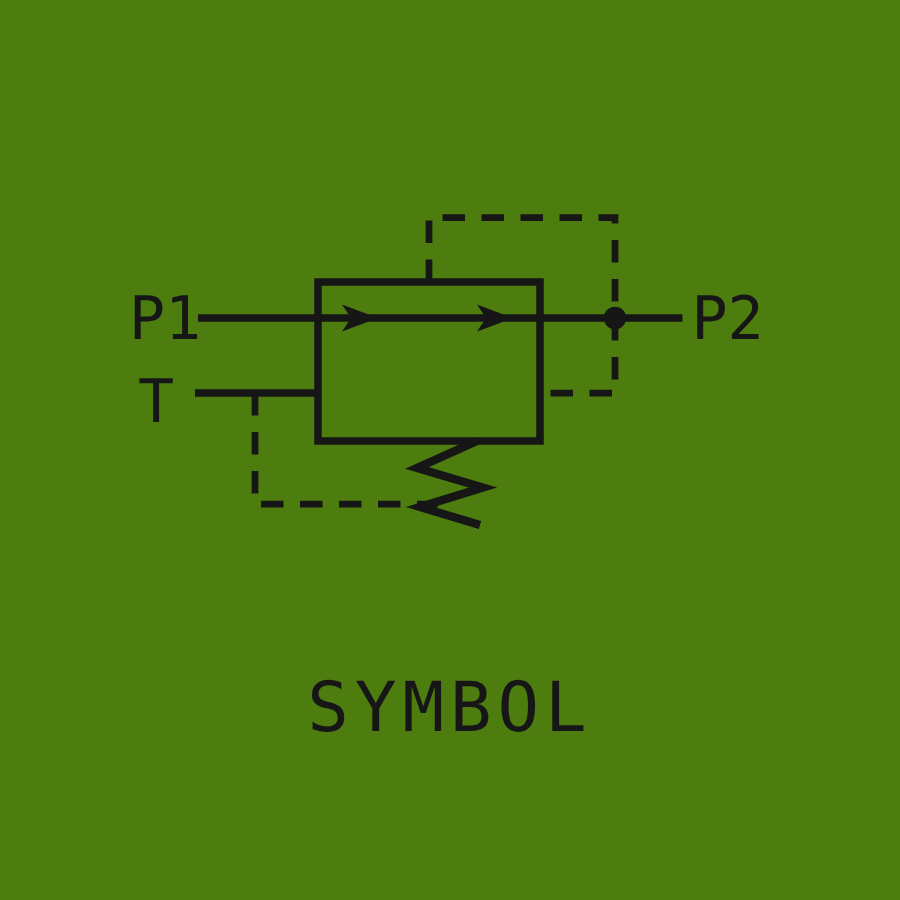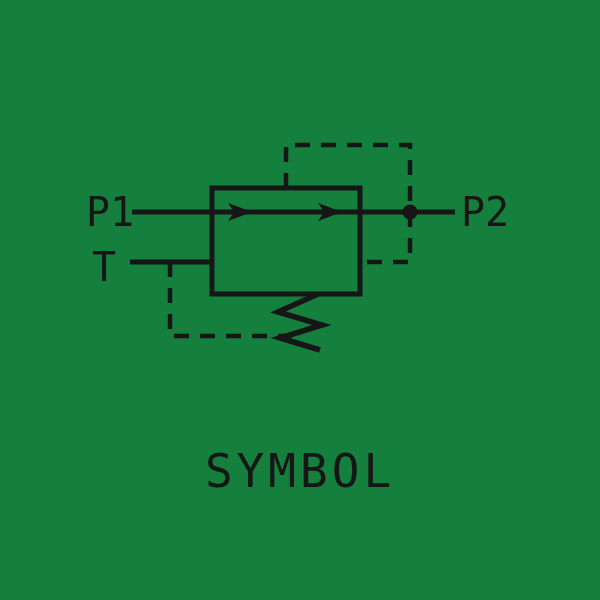--- a/index.html
+++ b/index.html
@@ -10,21 +10,21 @@
   body {
     width: 600px;
     height: 600px;
     font-family: "DejaVu Sans Mono", monospace;
     overflow: hidden;
   }
   #canvas-root {
     position: relative;
     width: 600px;
     height: 600px;
-    background: #15803d;
+    background: #4d7c0f;
   }
   #schematic-svg {
     position: absolute;
     left: 0;
     top: 0;
     display: block;
   }
   .lbl {
     font-family: "DejaVu Sans Mono", monospace;
     fill: #161616;

